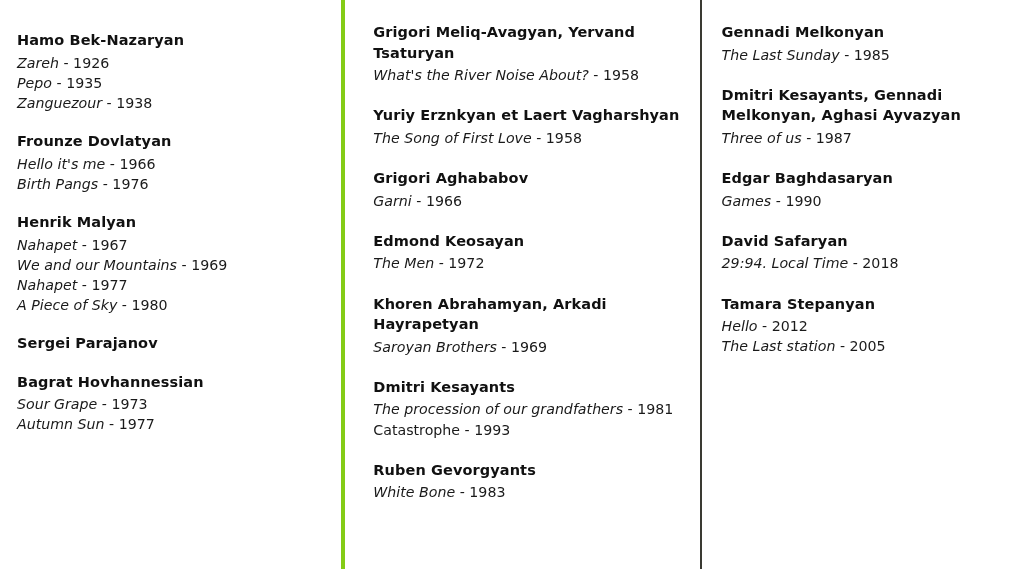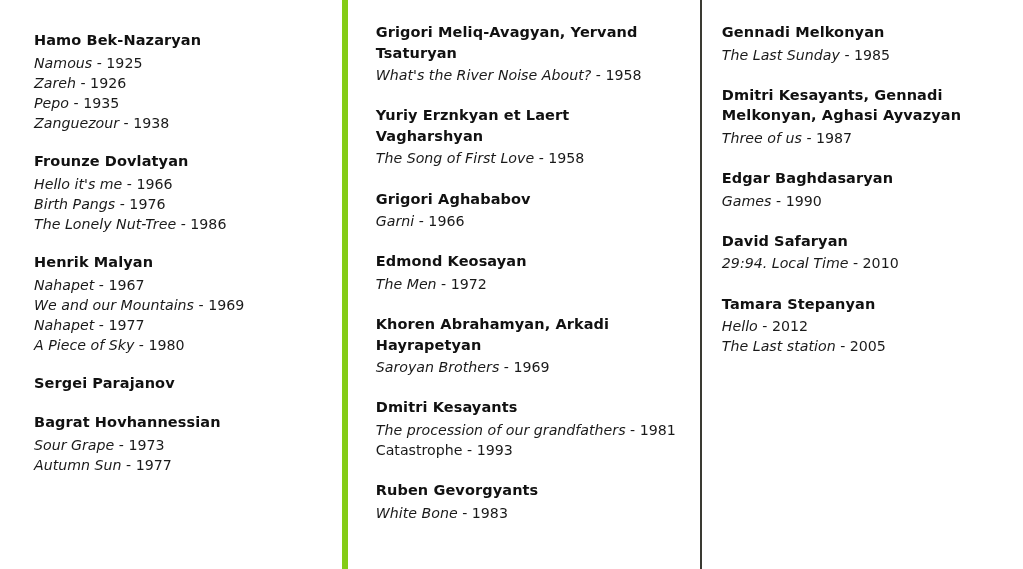--- a/index.html
+++ b/index.html
@@ -20,26 +20,26 @@
     height: 569px;
     display: flex;
     box-sizing: border-box;
   }
   .column {
     box-sizing: border-box;
     position: relative;
   }
   .col-1 {
     width: 355px;
-    padding: 30px 18px 0 34px;
+    padding: 30px 18px 0 17px;
   }
   .col-2 {
     width: 372px;
     padding: 22px 20px 12px 28px;
-    border-left: 6px solid #84cc16;
+    border-left: 4px solid #84cc16;
   }
   .col-3 {
     width: 336px;
     padding: 22px 20px 0 20px;
     border-left: 2px solid #3a3a32;
   }
   .entry {
     margin-bottom: 18px;
   }
   .col-2 .entry, .col-3 .entry {
@@ -66,30 +66,28 @@
     font-style: normal;
   }
 </style>
 </head>
 <body>
 
 <div class="page">
   <div class="column col-1">
       <div class="entry">
         <div class="director">Hamo Bek-Nazaryan</div>
-        <div class="film"><span class="title">Namous</span><span> - </span><span>1925</span></div>
         <div class="film"><span class="title">Zareh</span><span> - </span><span>1926</span></div>
         <div class="film"><span class="title">Pepo</span><span> - </span><span>1935</span></div>
         <div class="film"><span class="title">Zanguezour</span><span> - </span><span>1938</span></div>
       </div>
       <div class="entry">
         <div class="director">Frounze Dovlatyan</div>
         <div class="film"><span class="title">Hello it's me</span><span> - </span><span>1966</span></div>
         <div class="film"><span class="title">Birth Pangs</span><span> - </span><span>1976</span></div>
-        <div class="film"><span class="title">The Lonely Nut-Tree</span><span> - </span><span>1986</span></div>
       </div>
       <div class="entry">
         <div class="director">Henrik Malyan</div>
         <div class="film"><span class="title">Nahapet</span><span> - </span><span>1967</span></div>
         <div class="film"><span class="title">We and our Mountains</span><span> - </span><span>1969</span></div>
         <div class="film"><span class="title">Nahapet</span><span> - </span><span>1977</span></div>
         <div class="film"><span class="title">A Piece of Sky</span><span> - </span><span>1980</span></div>
       </div>
       <div class="entry">
         <div class="director">Sergei Parajanov</div>
@@ -139,21 +137,21 @@
       <div class="entry">
         <div class="director">Dmitri Kesayants, Gennadi Melkonyan, Aghasi Ayvazyan</div>
         <div class="film"><span class="title">Three of us</span><span> - </span><span>1987</span></div>
       </div>
       <div class="entry">
         <div class="director">Edgar Baghdasaryan</div>
         <div class="film"><span class="title">Games</span><span> - </span><span>1990</span></div>
       </div>
       <div class="entry">
         <div class="director"> David Safaryan</div>
-        <div class="film"><span class="title"> 29:94. Local Time</span><span> - </span><span>2010</span></div>
+        <div class="film"><span class="title"> 29:94. Local Time</span><span> - </span><span>2018</span></div>
       </div>
       <div class="entry">
         <div class="director">Tamara Stepanyan</div>
         <div class="film"><span class="title">Hello</span><span> - </span><span>2012</span></div>
         <div class="film"><span class="title">The Last station</span><span> - </span><span>2005</span></div>
       </div>
     </div>
 </div>
 
 </body></html>

